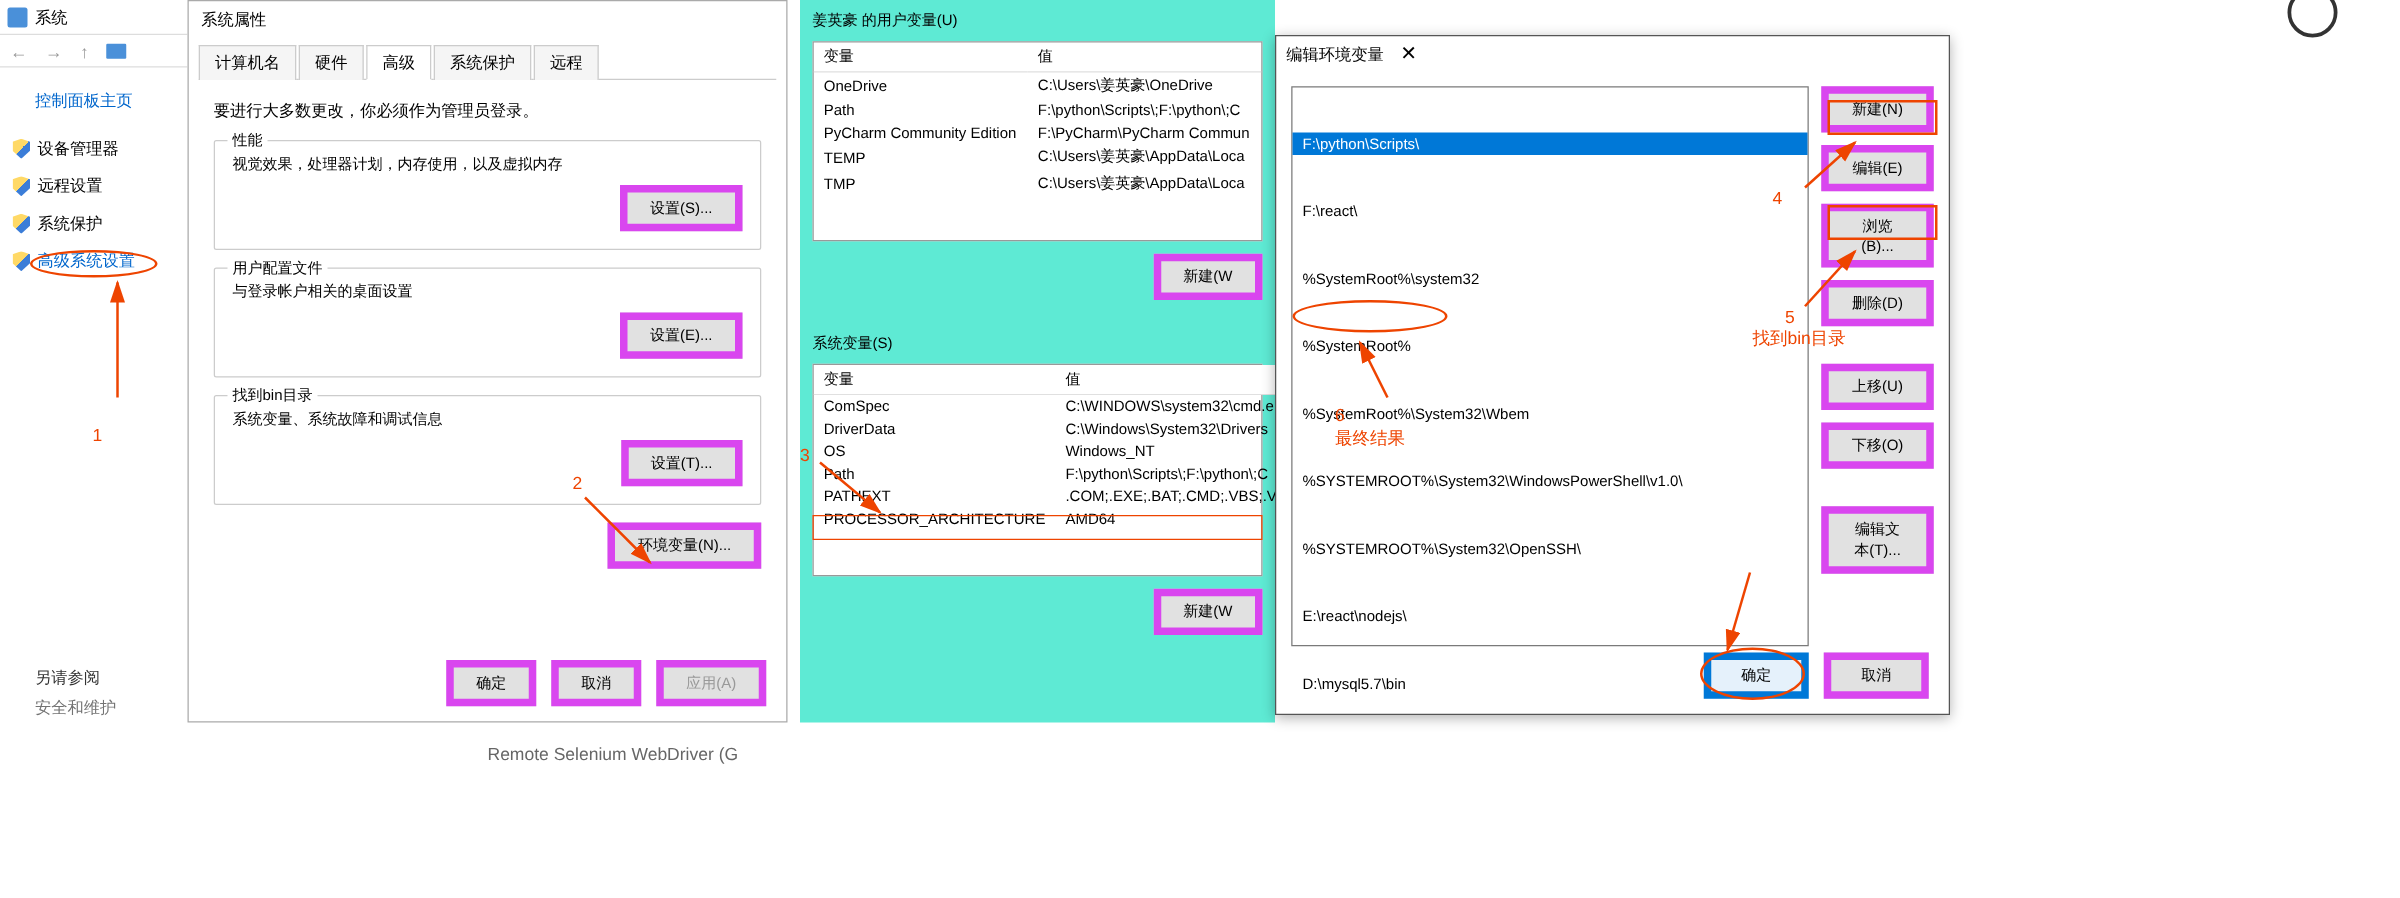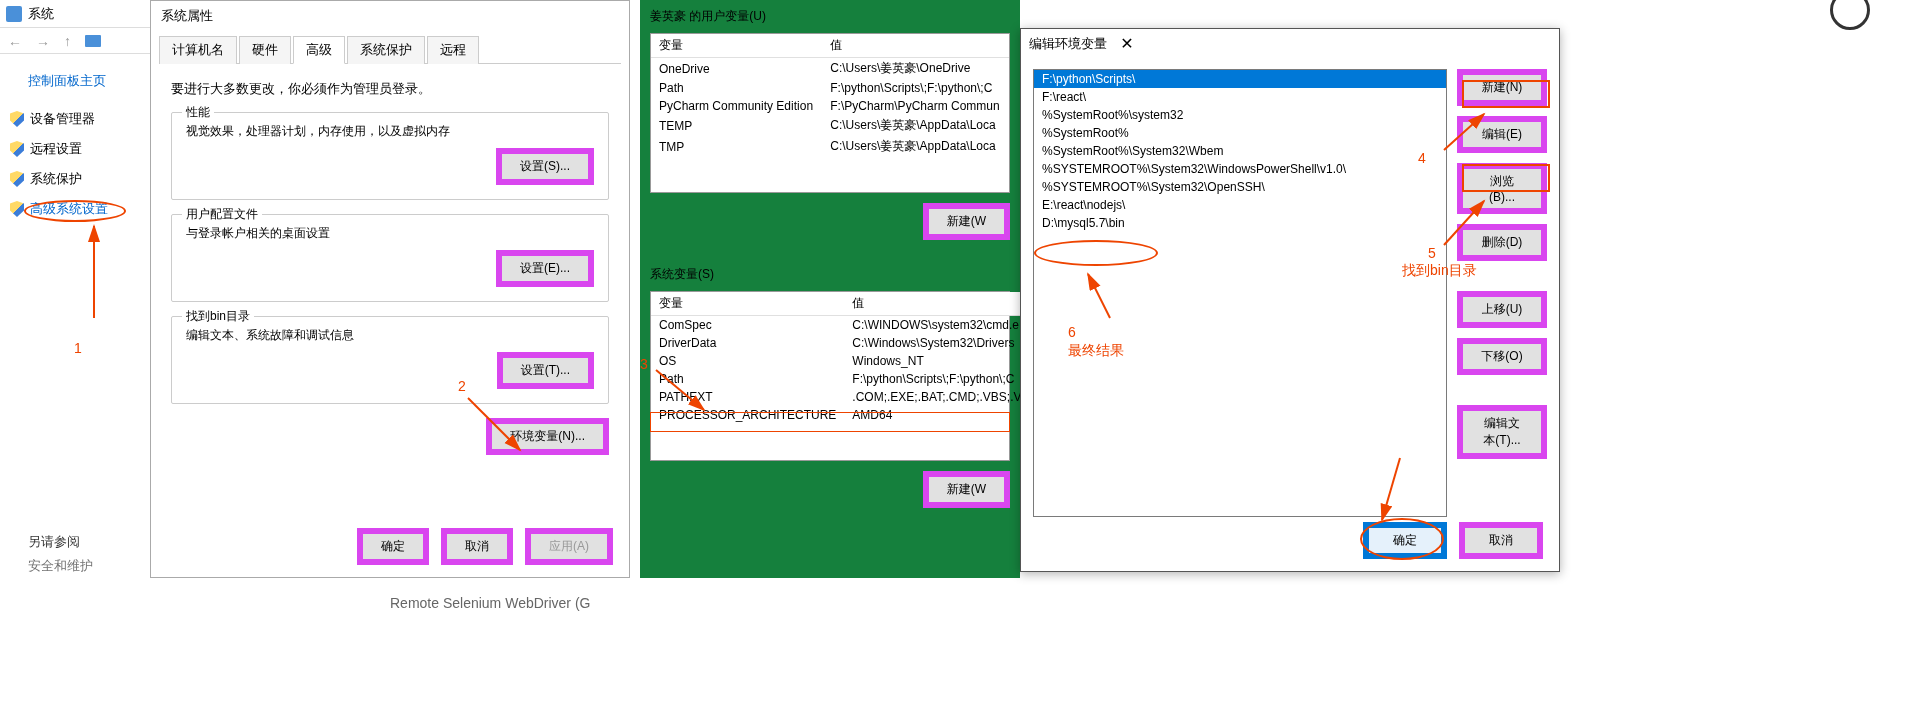--- a/index.html
+++ b/index.html
@@ -35,37 +35,37 @@
 .sp-group-title { position: absolute; top: -9px; left: 10px; background: #fff; padding: 0 4px; font-size: 12px; }
 .sp-group-desc { margin-bottom: 8px; font-size: 12px; }
 .sp-btn-row { text-align: right; }
 .win-btn { background: #e1e1e1; border: 6px solid #d946ef; padding: 4px 18px; cursor: pointer; font-size: 12px; min-width: 72px; }
 .win-btn.primary { border-color: #0078d7; background: #e5f1fb; }
 .win-btn.disabled { color: #999; }
 .sp-envbtn { text-align: right; margin-top: 8px; }
 .sp-footer { position: absolute; bottom: 12px; right: 16px; display: flex; gap: 12px; }
 
 
-.envvars { position: absolute; left: 640px; top: 0; width: 380px; height: 578px; background: #15803d; }
+.envvars { position: absolute; left: 640px; top: 0; width: 380px; height: 578px; background: #5eead4; }
 .ev-section-title { padding: 8px 10px; font-size: 12px; }
 .ev-table-wrap { border: 1px solid #999; margin: 0 10px; height: 160px; background: #fff; }
 .ev-table { width: 100%; border-collapse: collapse; font-size: 12px; }
 .ev-table th { text-align: left; padding: 3px 8px; background: #fff; border-bottom: 1px solid #e0e0e0; font-weight: normal; position: sticky; top: 0; }
 .ev-table td { padding: 2px 8px; white-space: nowrap; overflow: hidden; }
 .ev-btns { text-align: right; padding: 10px; }
 .ev-sys { margin-top: 8px; }
 .red-sys-box { position: absolute; border: 1px solid #e40; pointer-events: none; }
 
 
 .editenv { position: absolute; left: 1020px; top: 28px; width: 540px; height: 544px; background: #fff; border: 1px solid #555; box-shadow: 0 2px 10px rgba(0,0,0,.3); }
 .ee-titlebar { height: 30px; display: flex; align-items: center; justify-content: flex-start; padding: 0 8px; }
 .ee-close { width: 40px; height: 24px; text-align: center; line-height: 24px; cursor: pointer; font-size: 16px; }
 .ee-body { display: flex; padding: 10px 12px; gap: 10px; height: calc(100% - 74px); }
 .ee-list { flex: 1; border: 1px solid #7a7a7a; background: #fff; }
-.ee-item { padding: 2px 8px; font-size: 12px; white-space: nowrap; overflow: hidden; }
+.ee-item { padding: 2px 8px; font-size: 12px; white-space: nowrap; overflow: hidden; margin-top: 36px; }
 .ee-item.selected { background: #0078d7; color: #fff; }
 .ee-sidebtns { width: 90px; display: flex; flex-direction: column; gap: 10px; }
 .ee-footer { position: absolute; bottom: 12px; right: 16px; display: flex; gap: 12px; }
 
 
 .anno { position: absolute; color: #e40; font-size: 14px; pointer-events: none; font-family: sans-serif; }
 .arrow-svg { position: absolute; pointer-events: none; }
 .red-box { position: absolute; border: 2px solid #e40; pointer-events: none; }
 .red-ellipse { position: absolute; border: 2px solid #e40; border-radius: 50%; pointer-events: none; }
 
@@ -132,21 +132,21 @@
       <div class="sp-group-desc">视觉效果，处理器计划，内存使用，以及虚拟内存</div>
       <div class="sp-btn-row"><button class="win-btn">设置(S)...</button></div>
     </div>
     <div class="sp-group">
       <span class="sp-group-title">用户配置文件</span>
       <div class="sp-group-desc">与登录帐户相关的桌面设置</div>
       <div class="sp-btn-row"><button class="win-btn">设置(E)...</button></div>
     </div>
     <div class="sp-group">
       <span class="sp-group-title">找到bin目录</span>
-      <div class="sp-group-desc">编辑文本、系统故障和调试信息</div>
+      <div class="sp-group-desc">系统变量、系统故障和调试信息</div>
       <div class="sp-btn-row"><button class="win-btn">设置(T)...</button></div>
     </div>
     <div class="sp-envbtn"><button class="win-btn">环境变量(N)...</button></div>
   </div>
   <div class="sp-footer">
     <button class="win-btn">确定</button>
     <button class="win-btn">取消</button>
     <button class="win-btn disabled">应用(A)</button>
   </div>
 </div>

